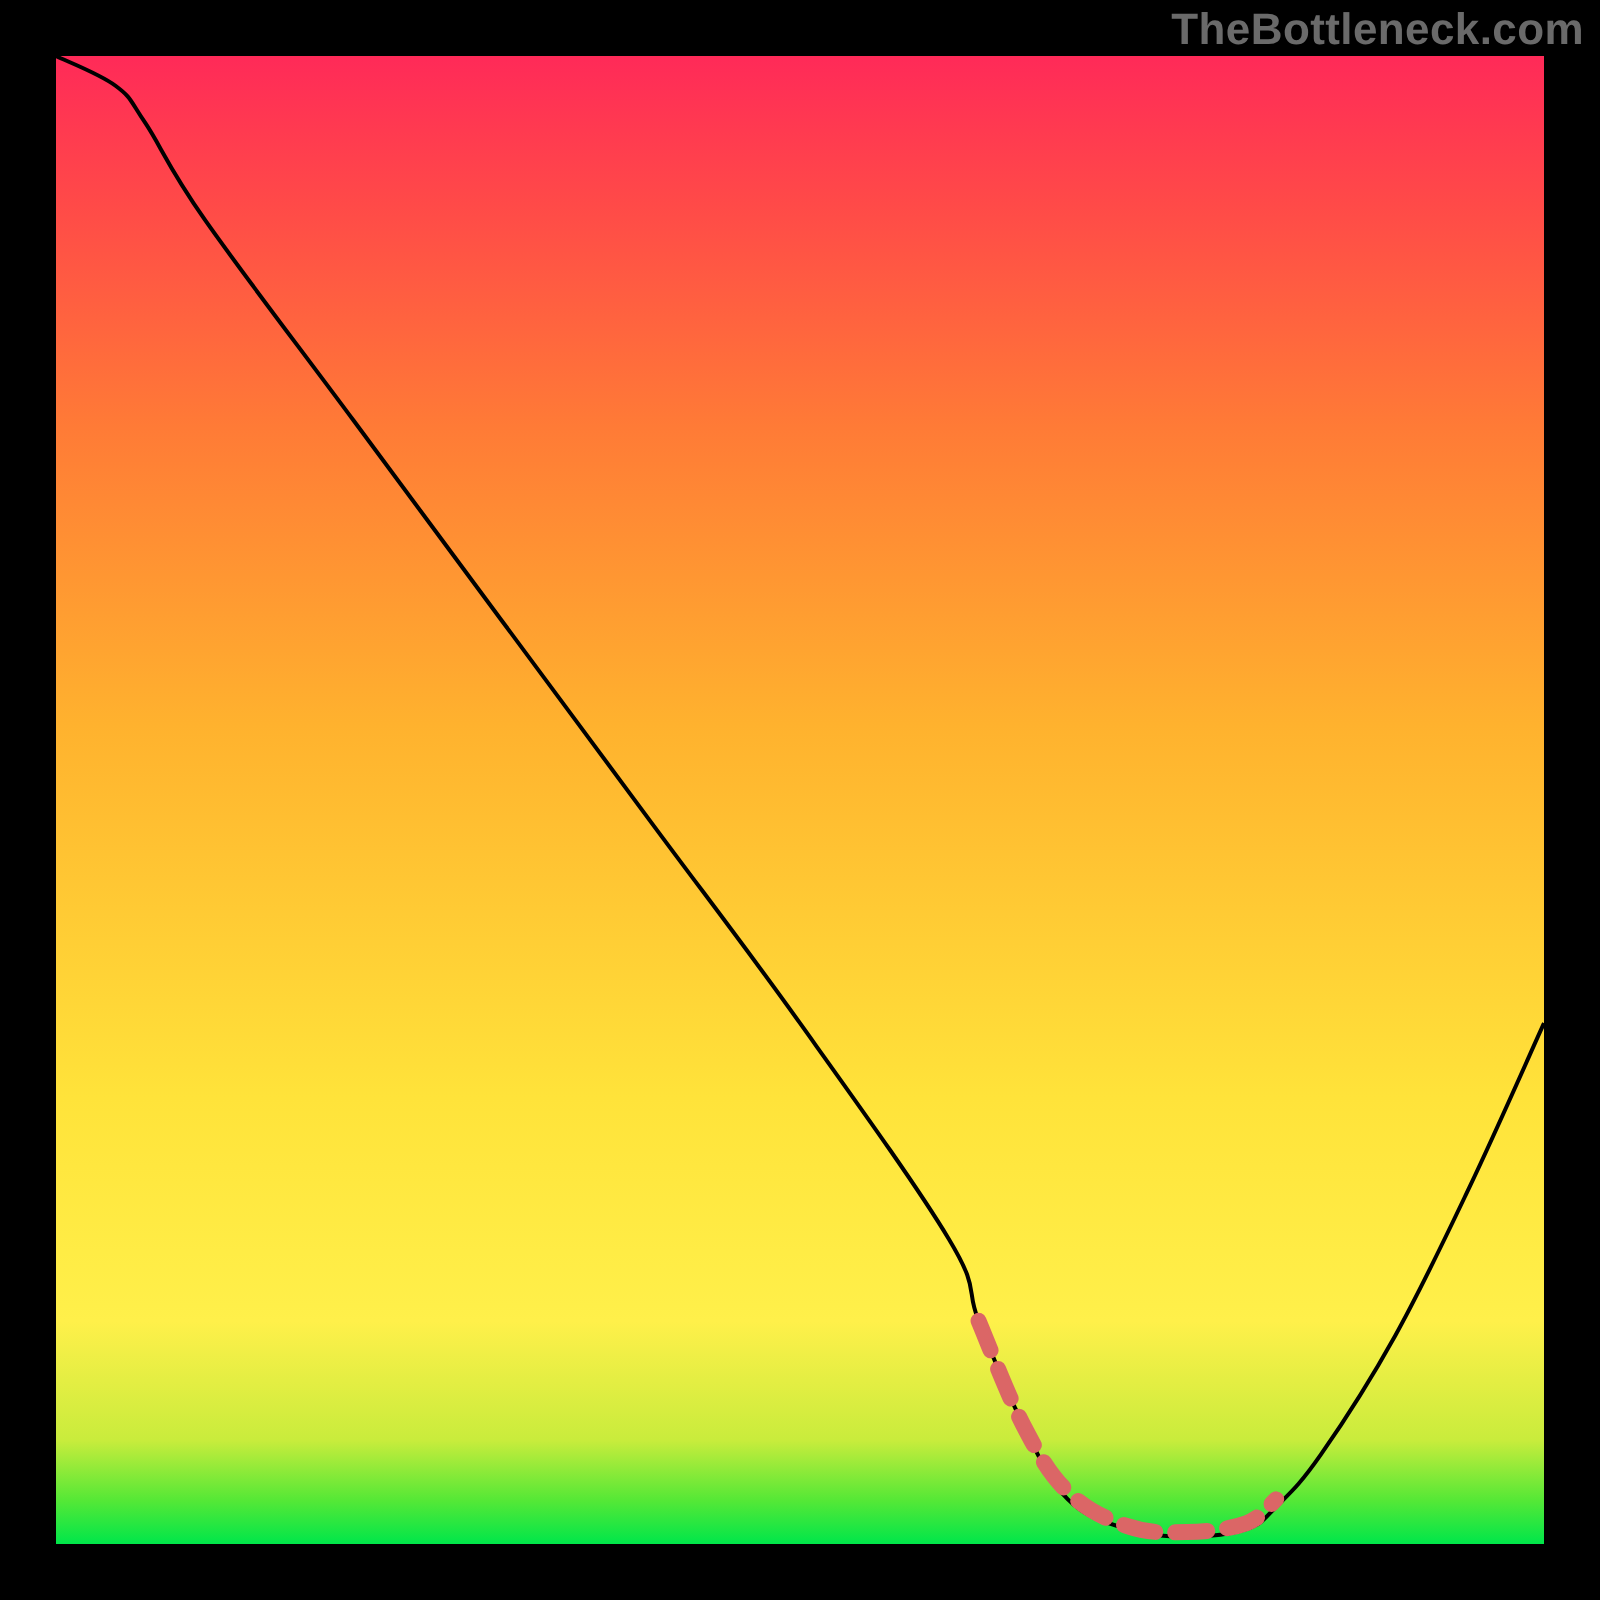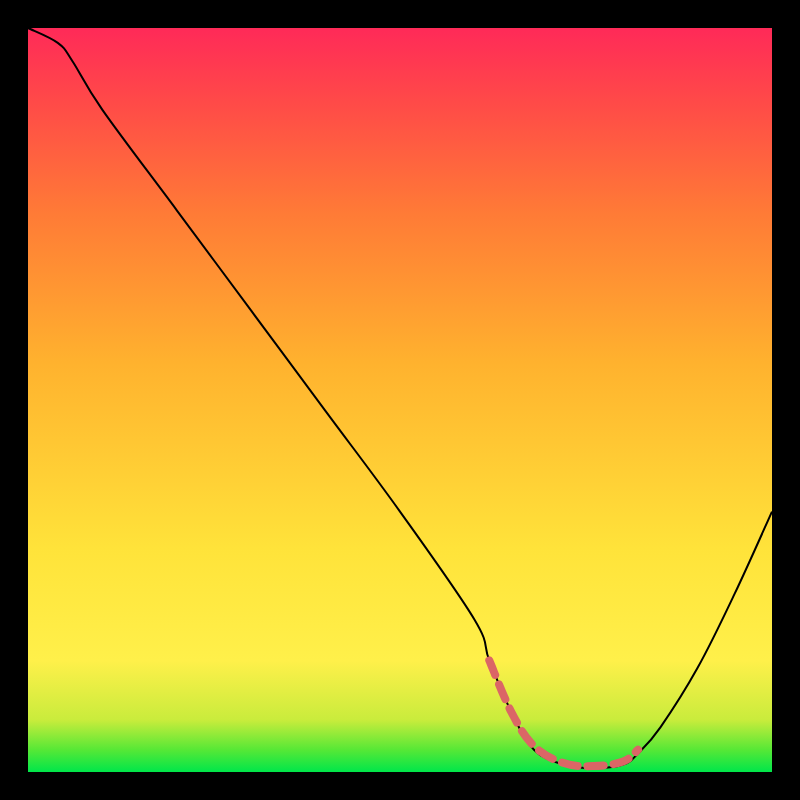--- a/index.html
+++ b/index.html
@@ -47,13 +47,14 @@
           <stop offset="55.00000000000001%" stop-color="#ffb22e"></stop>
           <stop offset="75%" stop-color="#ff7b36"></stop>
           <stop offset="90%" stop-color="#ff4a48"></stop>
           <stop offset="100%" stop-color="#ff2a58"></stop>
         </linearGradient>
     </defs>
     <rect id="plot-bg" fill="url(#bg-grad)" x="28.000000000000004" y="28.000000000000004" width="744" height="744"></rect>
     <path id="curve-black" fill="none" d="M 28.000000000000004 28 C 33.35680000000001 30.6784 49.7248 36.85359999999999 57.760000000000005 42.879999999999995 C 65.79520000000001 48.9064 64.6048 49.42720000000001 72.64 61.48000000000002 C 80.6752 73.53280000000002 83.6512 83.05600000000004 102.4 109.84000000000003 C 121.14880000000001 136.62400000000002 150.01600000000002 174.12159999999997 176.8 210.27999999999997 C 203.584 246.43839999999997 224.416 274.5616 251.2 310.72 C 277.984 346.87840000000006 298.81600000000003 375.00160000000005 325.6 411.16 C 352.384 447.3184 373.216 474.10240000000005 400 511.6 C 426.784 549.0976 458.32959999999997 592.696 474.4 619.48 C 490.4704 646.264 482.58399999999995 643.66 489.28 660.4 C 495.976 677.14 503.5648 696.4096000000001 511.6 712.48 C 519.6352 728.5504 524.5456 740.3055999999999 533.9200000000001 749.68 C 543.2944000000001 759.0544 552.9663999999999 761.212 563.68 764.56 C 574.3936 767.9079999999999 582.7264 768.28 593.44 768.28 C 604.1536000000001 768.28 615.1648 767.2384 623.2 764.56 C 631.2352000000001 761.8815999999999 631.3839999999999 760.096 638.0799999999999 753.4 C 644.776 746.704 649.6863999999999 742.7608 660.4 727.36 C 671.1136 711.9592 684.2080000000001 691.9456 697.6 667.84 C 710.992 643.7344 721.4079999999999 621.5632 734.8 593.44 C 748.192 565.3168000000001 765.304 526.3312000000001 772 511.6" stroke="#000000" stroke-width="2"></path>
     <path id="curve-red" fill="none" stroke-linecap="round" d="M 489.28 660.4 C 493.2976 669.7744 503.5648 697.0792 511.6 712.48 C 519.6352 727.8808 524.5456 736.8534400000001 533.9200000000001 745.96 C 543.2944000000001 755.06656 552.9663999999999 759.45616 563.68 763.072 C 574.3936 766.68784 582.7264 766.31584 593.44 766.048 C 604.1536000000001 765.78016 615.1648 764.5302399999999 623.2 761.584 C 631.2352000000001 758.63776 635.4015999999999 751.82272 638.0799999999999 749.68" stroke="#db6666" stroke-width="8" stroke-dasharray="16 10"></path>
   </svg>
+  <div class="watermark">TheBottleneck.com</div>
 </div>
 
 </body></html>

